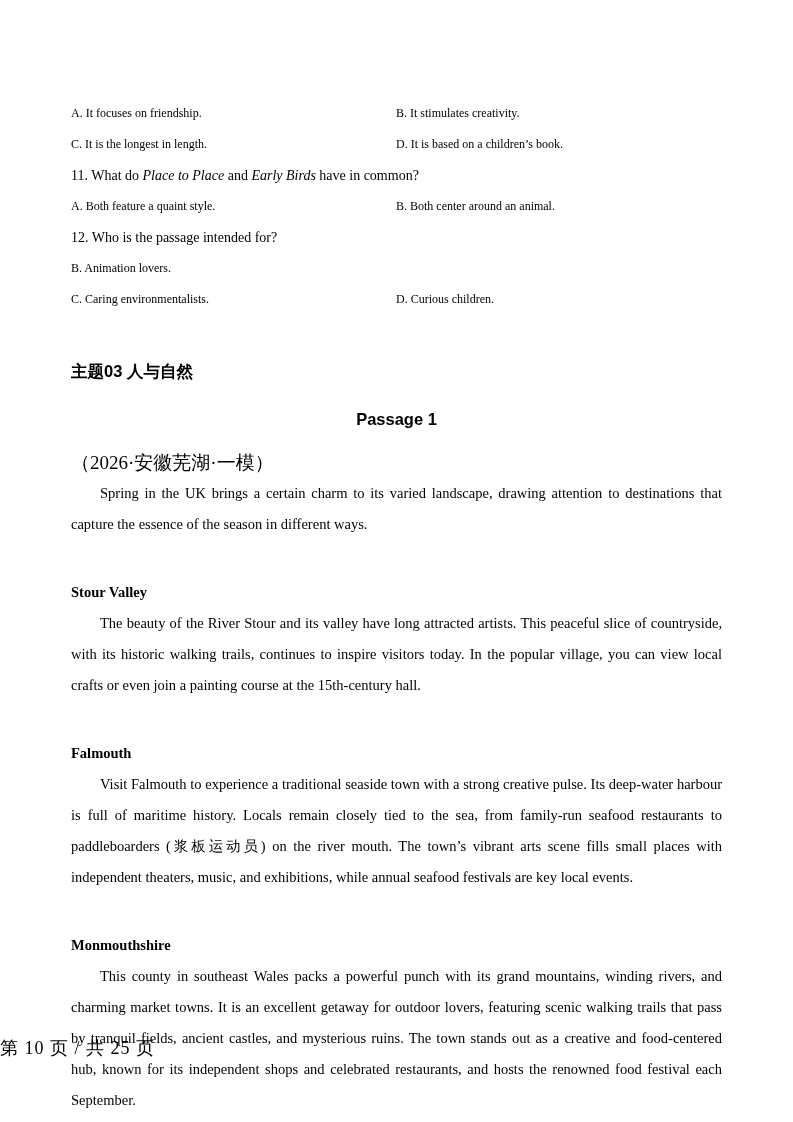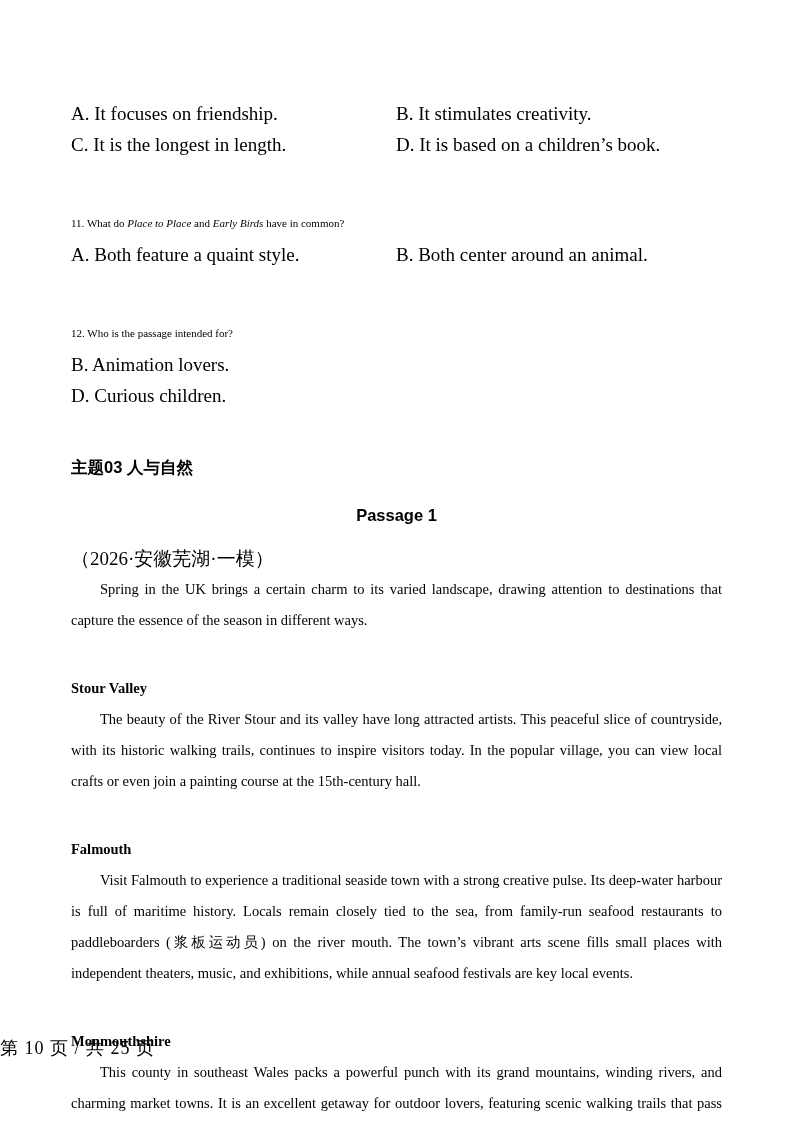--- a/index.html
+++ b/index.html
@@ -13,29 +13,28 @@
     width: 793px;
     height: 1122px;
     margin: 0 auto;
     background: #ffffff;
     padding: 98px 71px 0 71px;
     overflow: hidden;
   }
   .opt-row {
     display: flex;
     line-height: 31px;
-    font-size: 19px;
+    font-size: 12px;
     align-items: flex-end;
   }
   .opt-left { flex: 0 0 325px; }
   .opt-right { flex: 1 1 auto; }
   .question {
     line-height: 31px;
-    font-size: 11px;
-    margin-top: 48px;
+    font-size: 14px;
   }
   .question i { font-style: italic; }
   .theme-heading {
     margin-top: 44px;
     font-family: "Liberation Sans", "DejaVu Sans", sans-serif;
     font-weight: bold;
     font-size: 16.5px;
     line-height: 24px;
   }
   .passage-title {
@@ -91,20 +90,21 @@
   <div class="opt-row">
     <span class="opt-left">A. Both feature a quaint style.</span>
     <span class="opt-right">B. Both center around an animal.</span>
   </div>
 
   <div class="question">12. Who is the passage intended for?</div>
   <div class="opt-row">
     <span class="opt-right">B. Animation lovers.</span>
   </div>
   <div class="opt-row">
+    <span class="opt-left">C. Caring environmentalists.</span>
     <span class="opt-right">D. Curious children.</span>
   </div>
 
   <div class="theme-heading">主题03 人与自然</div>
 
   <div class="passage-title">Passage 1</div>
 
   <div class="source">（2026·安徽芜湖·一模）</div>
 
   <p class="para">Spring in the UK brings a certain charm to its varied landscape, drawing attention to destinations that capture the essence of the season in different ways.</p>

